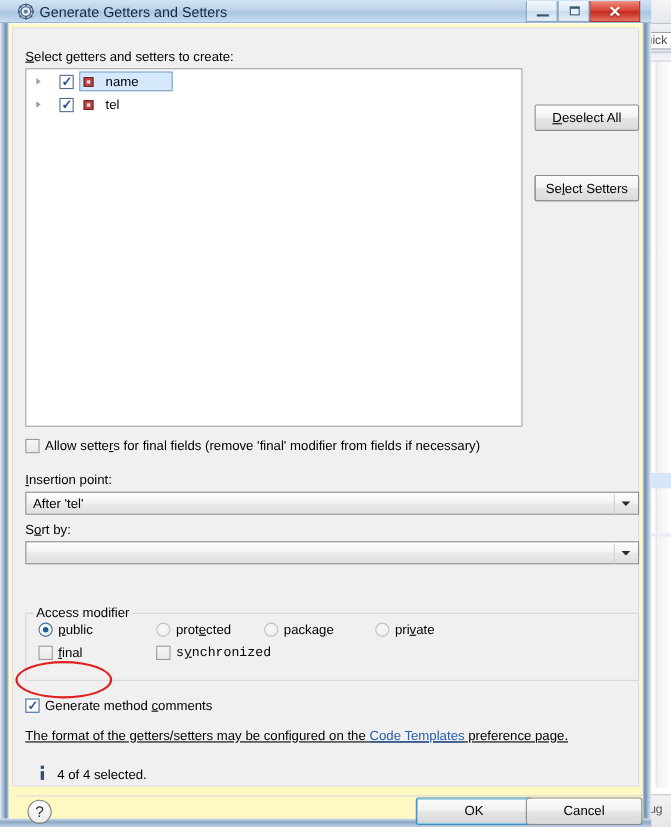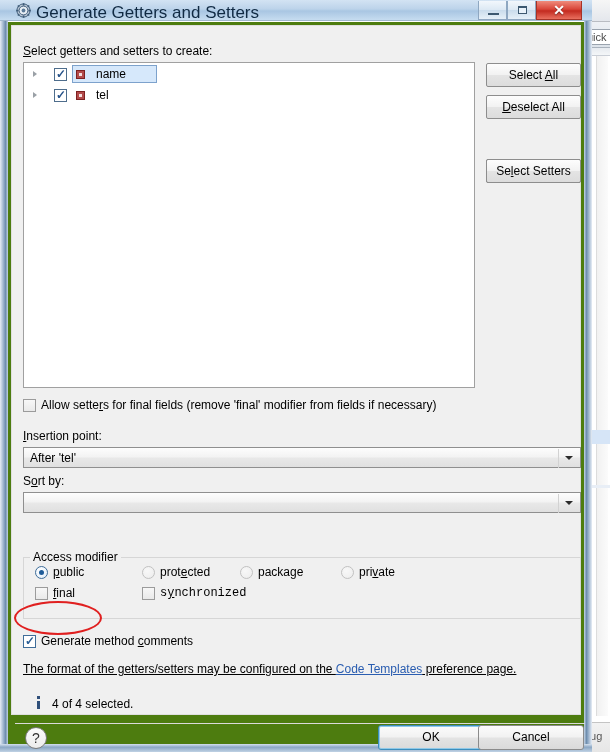--- a/index.html
+++ b/index.html
@@ -93,21 +93,21 @@
   #titlebar {
     position: absolute; left: 0; top: 0; width: 592px; height: 21px;
     background: linear-gradient(#d3e3f3 0%, #bcd3ea 45%, #a9c6e2 55%, #c6dcf0 100%);
     border-bottom: 1px solid #9fb7ce;
   }
   #titlebar .tb-icon {
     position: absolute; left: 16px; top: 3px; width: 15px; height: 15px;
   }
   #titlebar .tb-title {
     position: absolute; left: 36px; top: 3px;
-    font-size: 17px; color: #102a43;
+    font-size: 13px; color: #102a43;
     white-space: nowrap;
   }
   .winbtn {
     position: absolute; top: 1px; height: 19px;
     border: 1px solid #8ea7c1;
     border-top: none;
     cursor: default;
   }
   #btn-min { left: 478px; width: 29px;
     background: linear-gradient(#f2f7fc 0%, #dde9f4 48%, #cadcec 52%, #e6f0f8 100%); }
@@ -120,21 +120,21 @@
   .wb-max-sq { position:absolute; left:10px; top:5px; width:9px; height:8px; border:1px solid #3c5870; background:#e9f2fa; }
   .wb-max-sq:before { content:""; position:absolute; left:-1px; top:-1px; width:9px; height:2px; background:#3c5870; }
   .wb-x { position:absolute; left:0; top:0; width:100%; height:100%;
           color:#fff; font-size:14px; font-weight:bold; text-align:center; line-height:18px;
           text-shadow: 0 1px 1px rgba(0,0,0,.45); }
 
   
   #client {
     position: absolute; left: 8px; top: 21px;
     width: 576px; height: 723px;
-    background: #4d7c0f;
+    background: #fef9c3;
     border-top: 1px solid #fff;
   }
 
   
   #content-panel {
     position: absolute; left: 3px; top: 3px;
     width: 570px; height: 690px;
     background: #f0f0f0;
     border: 1px solid #dfdfdf;
   }
@@ -419,23 +419,20 @@
         <div class="tree-row" style="top:23px;">
           <span class="tw-arrow"></span>
           <span class="tw-check">
             <span class="tick">✓</span>
           </span>
           <span class="tw-fieldicon"></span>
           <span class="tw-label">tel</span>
         </div>
       </div>
 
-      <div class="sbtn" style="top:37px;">
-        <span>Select </span><span class="u">A</span><span>ll</span>
-      </div>
       <div class="sbtn" style="top:69px;">
         <span></span><span class="u">D</span><span>eselect All</span>
       </div>
       <div class="sbtn" style="top:101px;margin-top:32px;">
         <span>Select </span><span class="u">G</span><span>etters</span>
       </div>
       <div class="sbtn" style="top:133px;">
         <span>Se</span><span class="u">l</span><span>ect Setters</span>
       </div>
 

